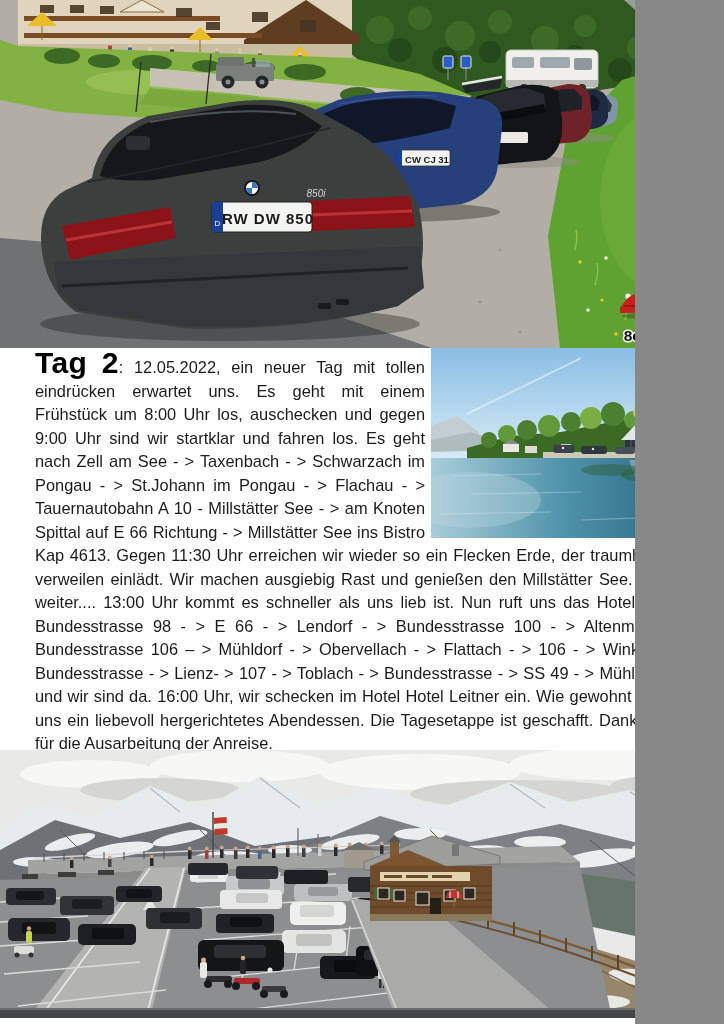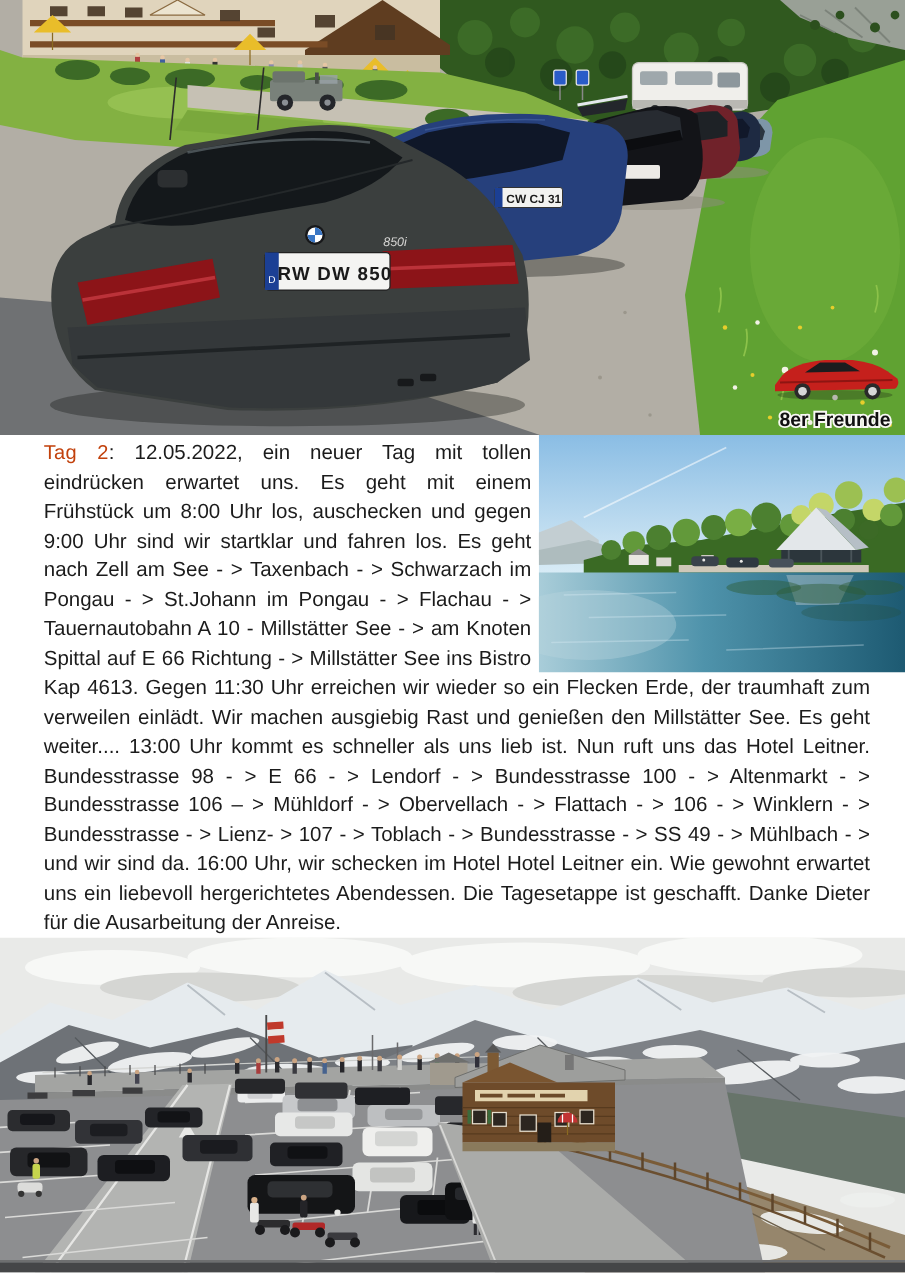--- a/index.html
+++ b/index.html
@@ -1,26 +1,26 @@
 <!DOCTYPE html>
 <html><head>
 <meta charset="utf-8">
 <style>
   html,body{margin:0;padding:0;background:#888;}
-  #page{position:relative;width:724px;height:1024px;background:#ffffff;overflow:hidden;
+  #page{position:relative;width:635px;height:1024px;background:#ffffff;overflow:hidden;
         font-family:"Liberation Sans","DejaVu Sans",sans-serif;}
   .photo{position:absolute;display:block;}
   #top-photo{left:0;top:0;width:724px;height:348px;}
   #lake-photo{left:431px;top:348px;width:293px;height:190px;}
   #bottom-photo{left:0;top:750px;width:724px;height:268px;}
   #article{position:absolute;top:351px;left:0;width:724px;box-sizing:border-box;
            padding:0 28px 0 35px;text-align:justify;color:#1b1b1b;
            font-size:16.4px;line-height:23.5px;}
   #article .spacer{float:right;width:271px;height:186px;}
-  #article .heading{font-weight:normal;font-size:16px;letter-spacing:.3px;color:#c2410c;}
+  #article .heading{font-weight:bold;font-size:30px;letter-spacing:.3px;color:#000000;}
   svg text{font-family:"Liberation Sans","DejaVu Sans",sans-serif;}
   .plate-text{font-weight:bold;fill:#1a1a1a;}
   .wm-text{font-weight:bold;fill:#101010;stroke:#f8f8f4;stroke-width:3px;paint-order:stroke;}
 </style>
 </head>
 <body>
 
 <div id="page">
 
   <svg id="top-photo" class="photo" viewBox="0 0 724 348">

